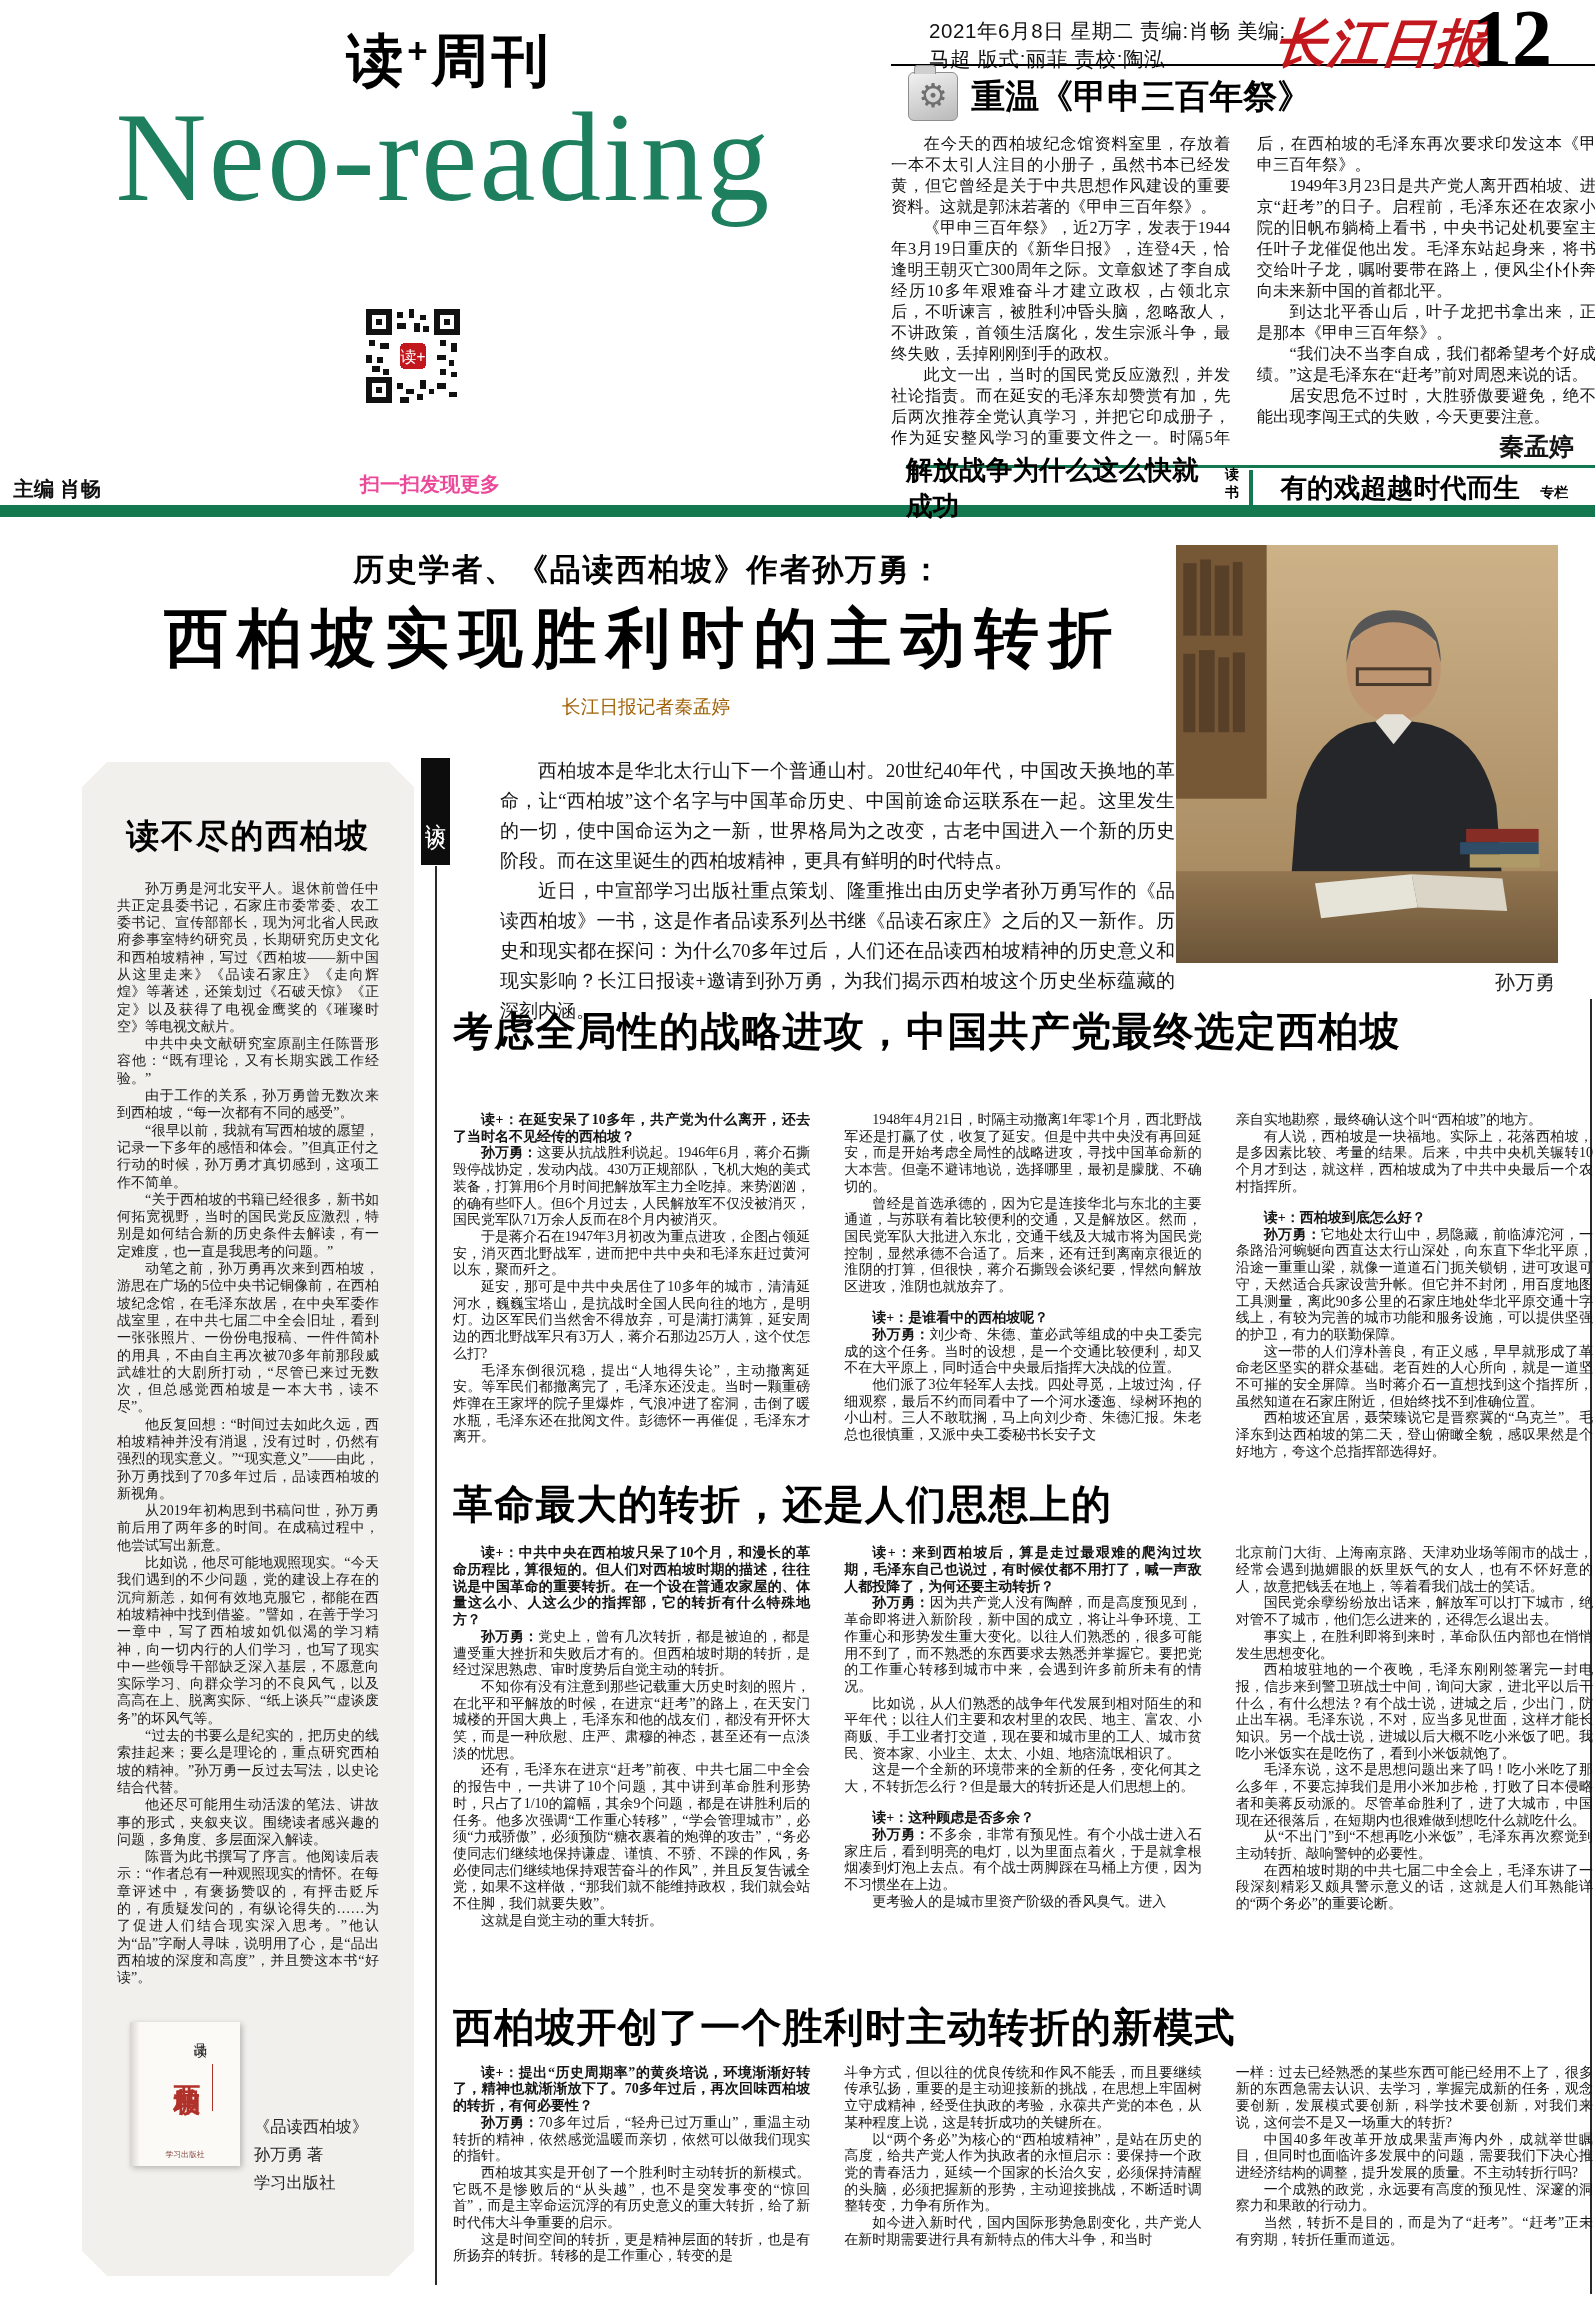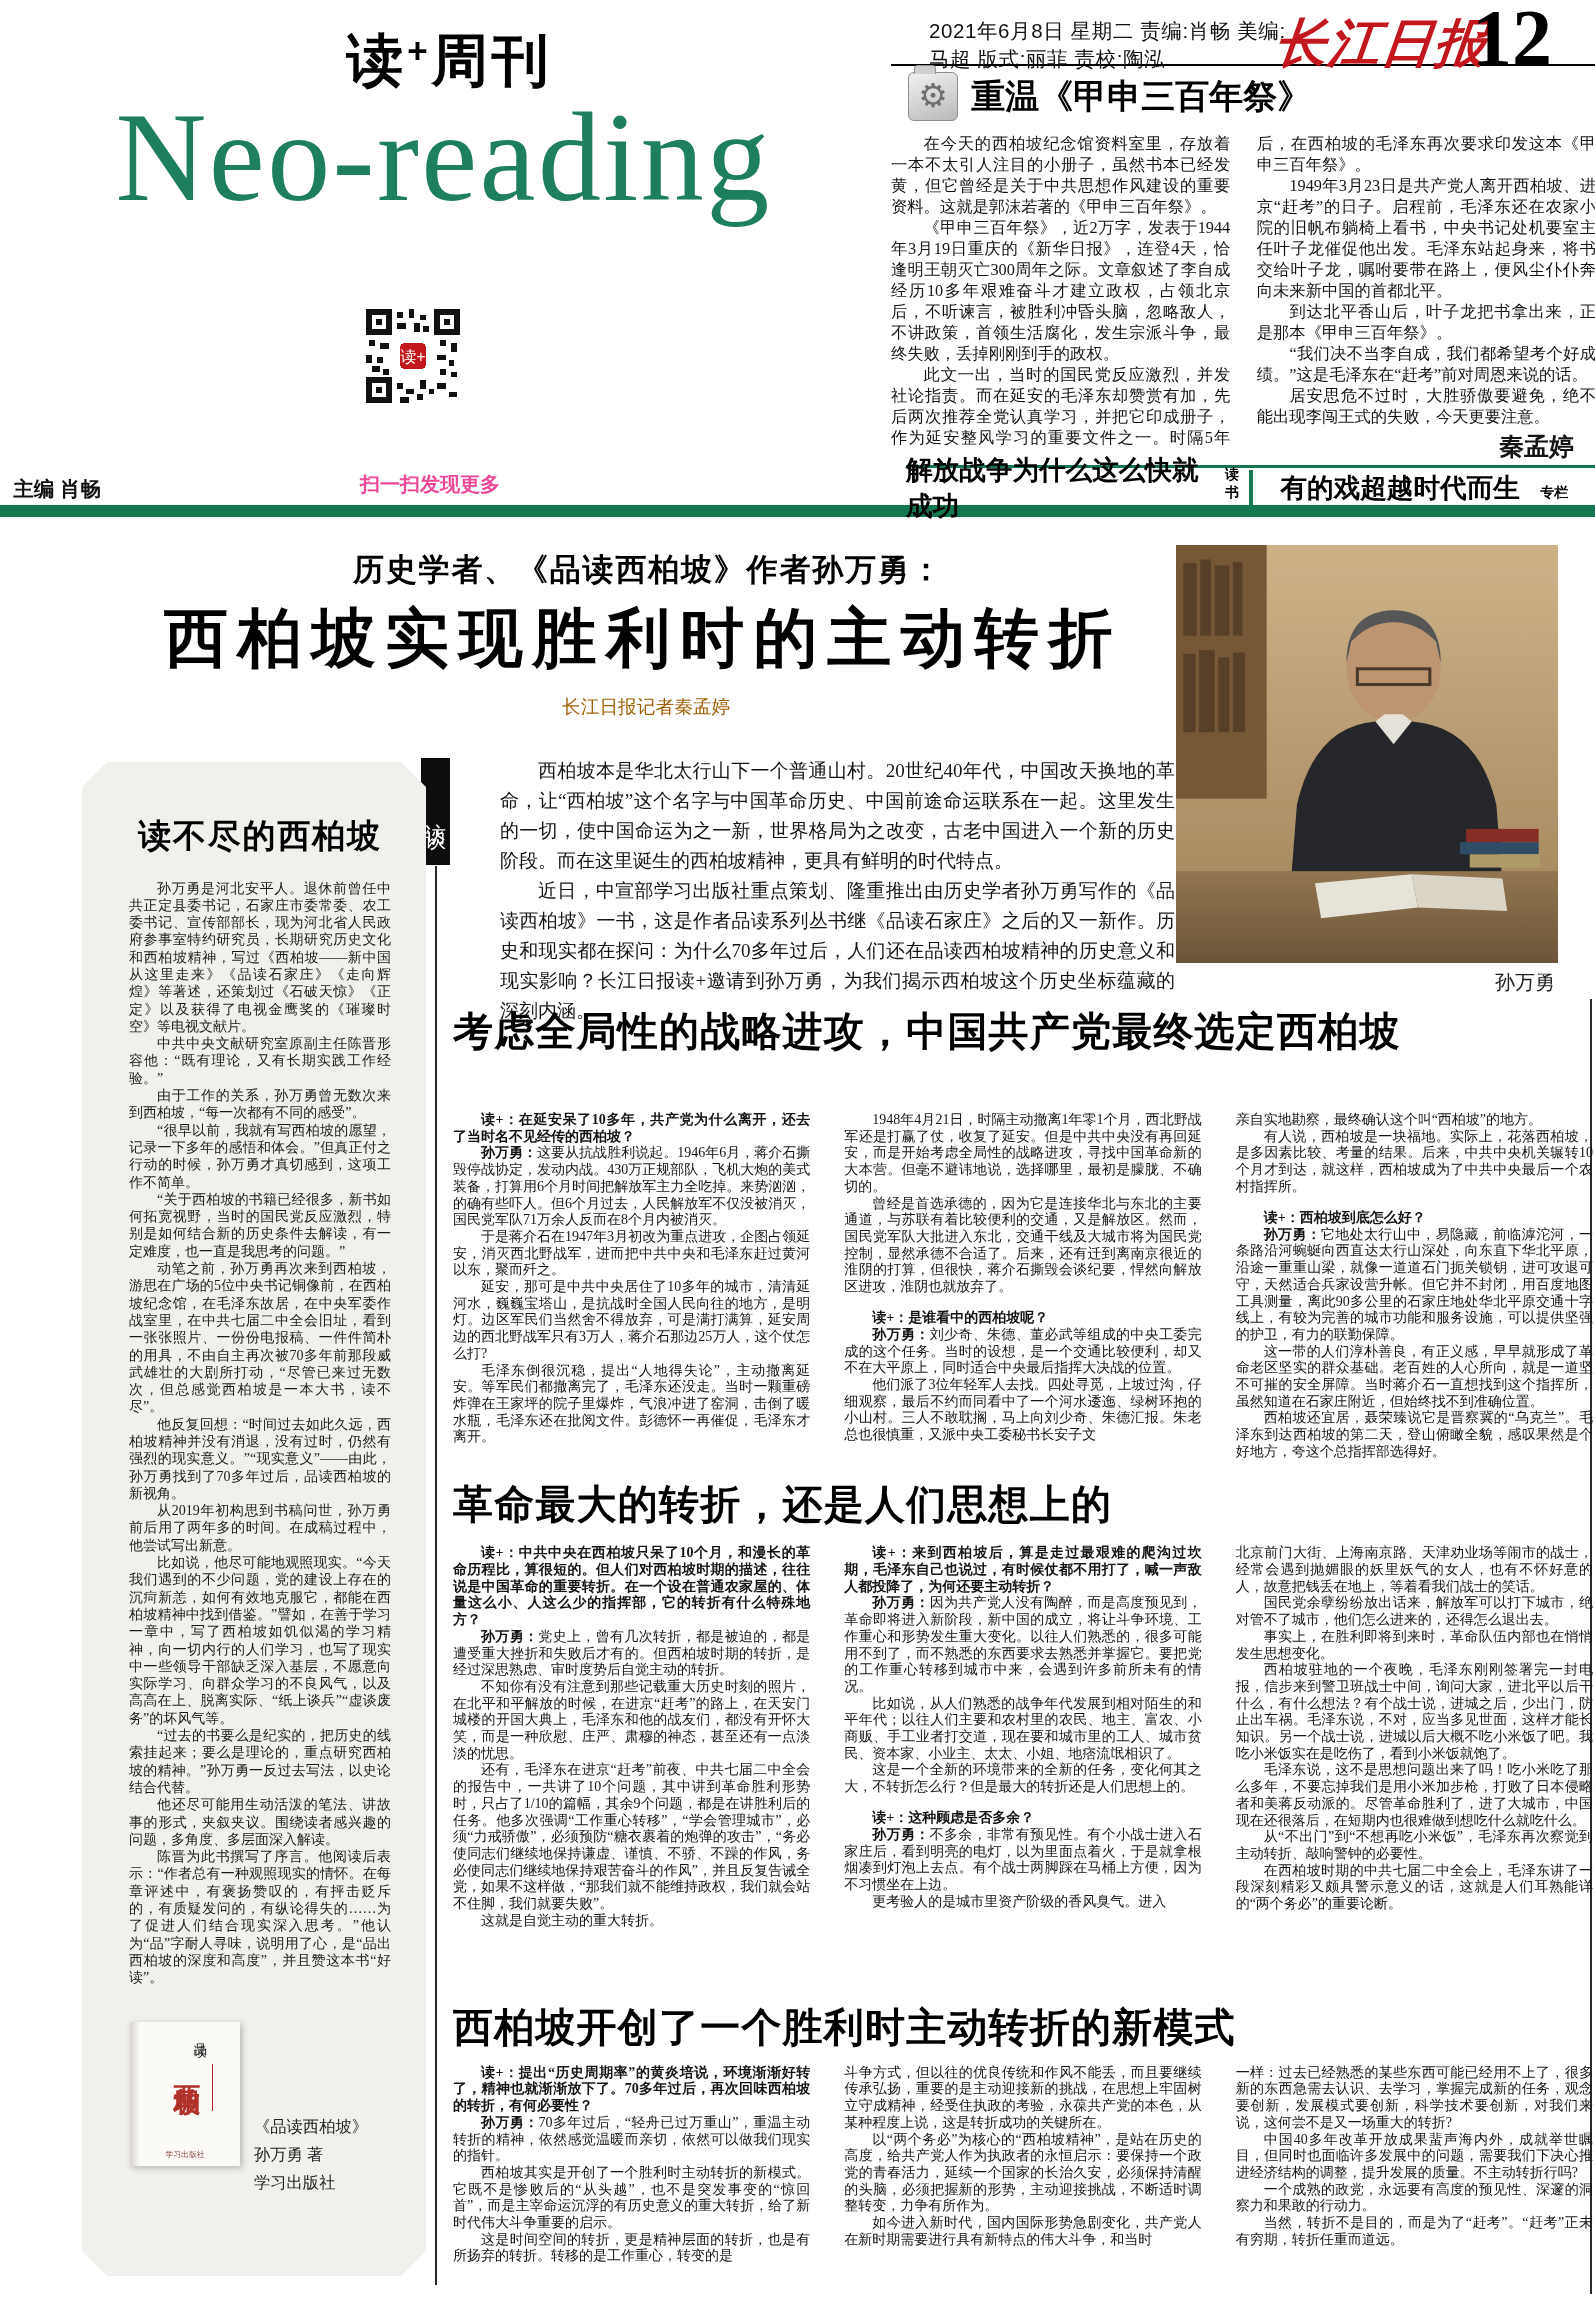--- a/index.html
+++ b/index.html
@@ -76,21 +76,21 @@
     font-size:40px;letter-spacing:1.2px;color:#000;}
   .cols{display:flex;gap:34px;text-align:justify;}
   .sec1 .cols{margin-top:53px;} .sec2 .cols{margin-top:13.3px;} .sec3 .cols{margin-top:9.7px;}
   .col{flex:1;font-size:14px;line-height:16.7px;color:#141414;}
   .col p{margin:0;text-indent:2em;}
   .col p.q{font-weight:600;margin-top:14.5px;}
   .col p.q:first-child{margin-top:0;}
   .col.cont p:first-child{text-indent:0;}
   
   .sidebar{position:absolute;left:82px;top:762px;width:332px;height:1514px;background:#f1f0ed;
-    clip-path:polygon(25px 0,calc(100% - 25px) 0,100% 25px,100% calc(100% - 25px),calc(100% - 25px) 100%,25px 100%,0 calc(100% - 25px),0 25px);padding-left:12px;}
+    clip-path:polygon(25px 0,calc(100% - 25px) 0,100% 25px,100% calc(100% - 25px),calc(100% - 25px) 100%,25px 100%,0 calc(100% - 25px),0 25px);}
   .sidebar-title{margin-top:52px;text-align:center;font-family:"Liberation Sans",sans-serif;
     font-weight:bold;font-size:33px;letter-spacing:1.8px;color:#000;}
   .sidebar-text{margin-top:20.5px;padding:0 35px;font-size:14px;line-height:17.3px;text-align:justify;color:#1a1a1a;}
   .sidebar-text p{margin:0;text-indent:2em;}
   
   .book-cover{position:absolute;left:48px;top:1260px;width:110px;height:144px;background:#fbfaf7;
     box-shadow:1.8px 2.4px 6px rgba(0,0,0,.25);overflow:hidden;}
   .book-cover .spine{position:absolute;left:0;top:0;width:9.7px;height:100%;
     background:linear-gradient(90deg,#d8d5cf,#fbfaf7);}
   .book-cover .small-title{position:absolute;right:31px;top:9.7px;writing-mode:vertical-rl;

